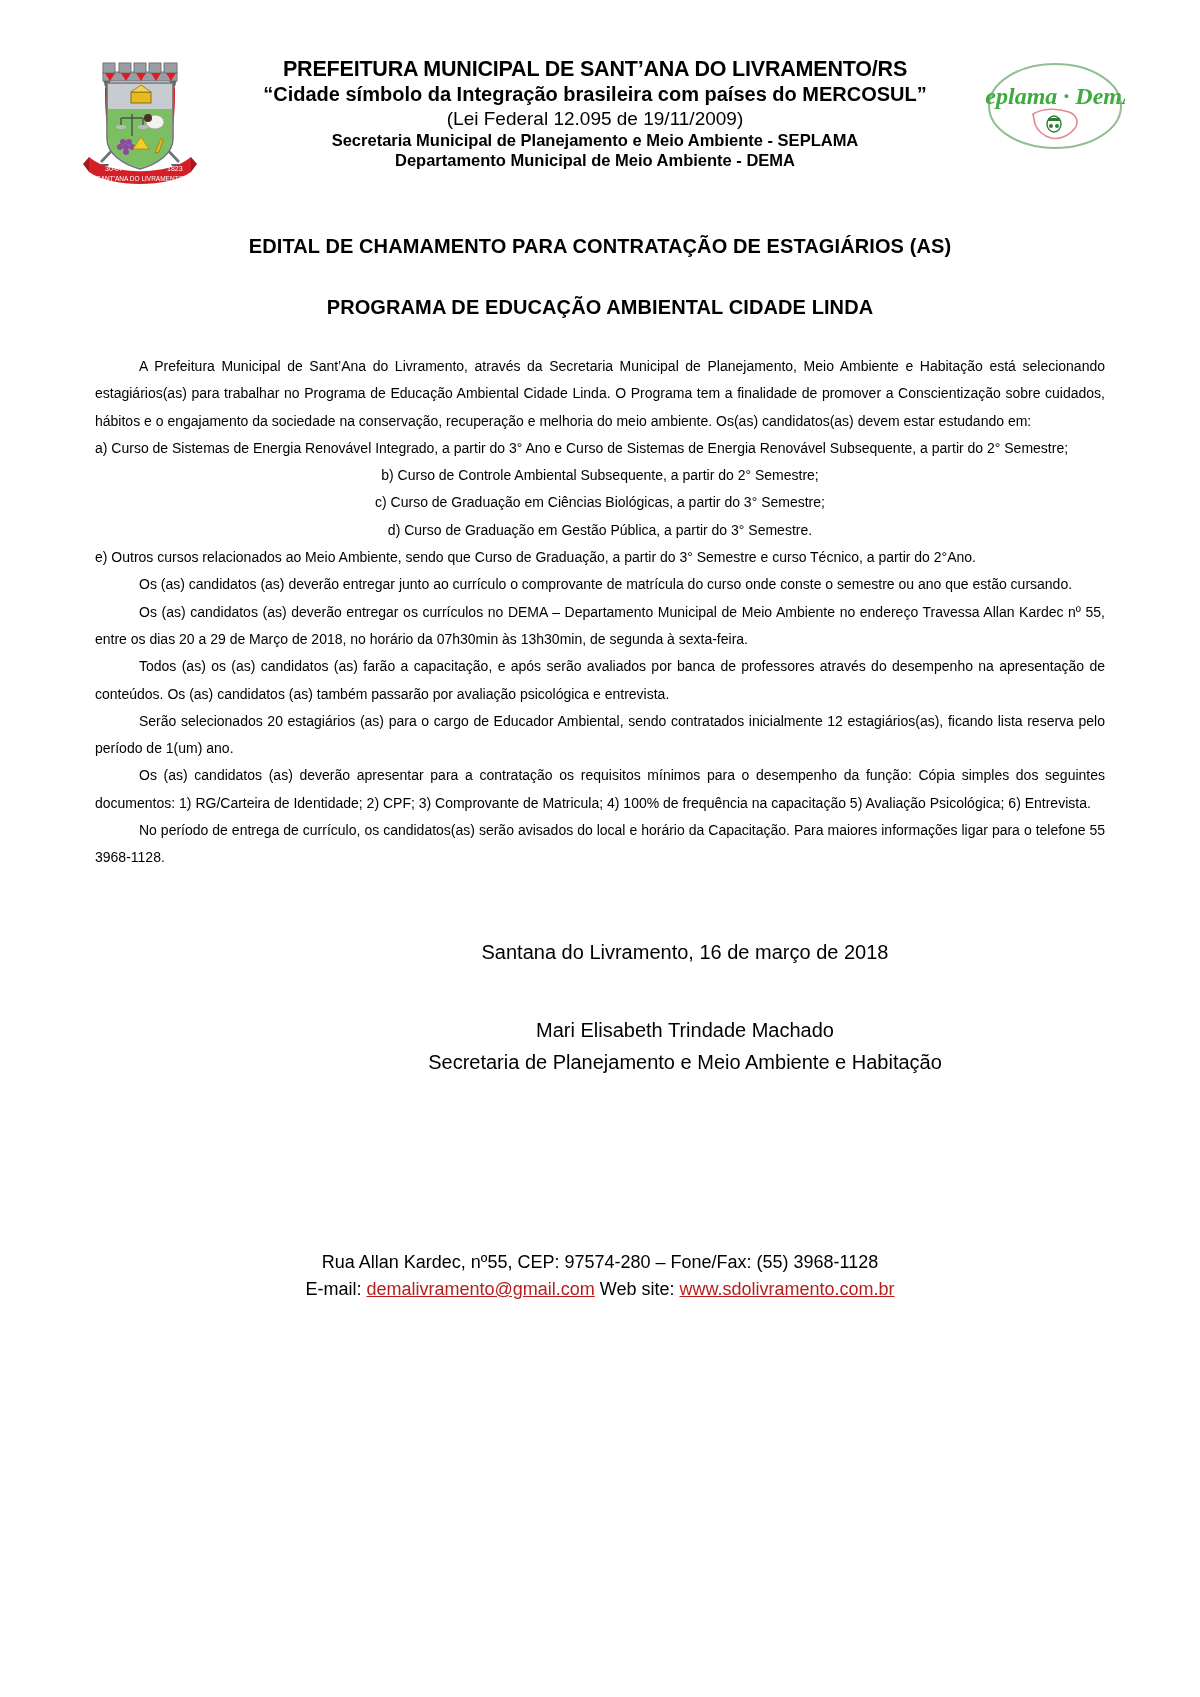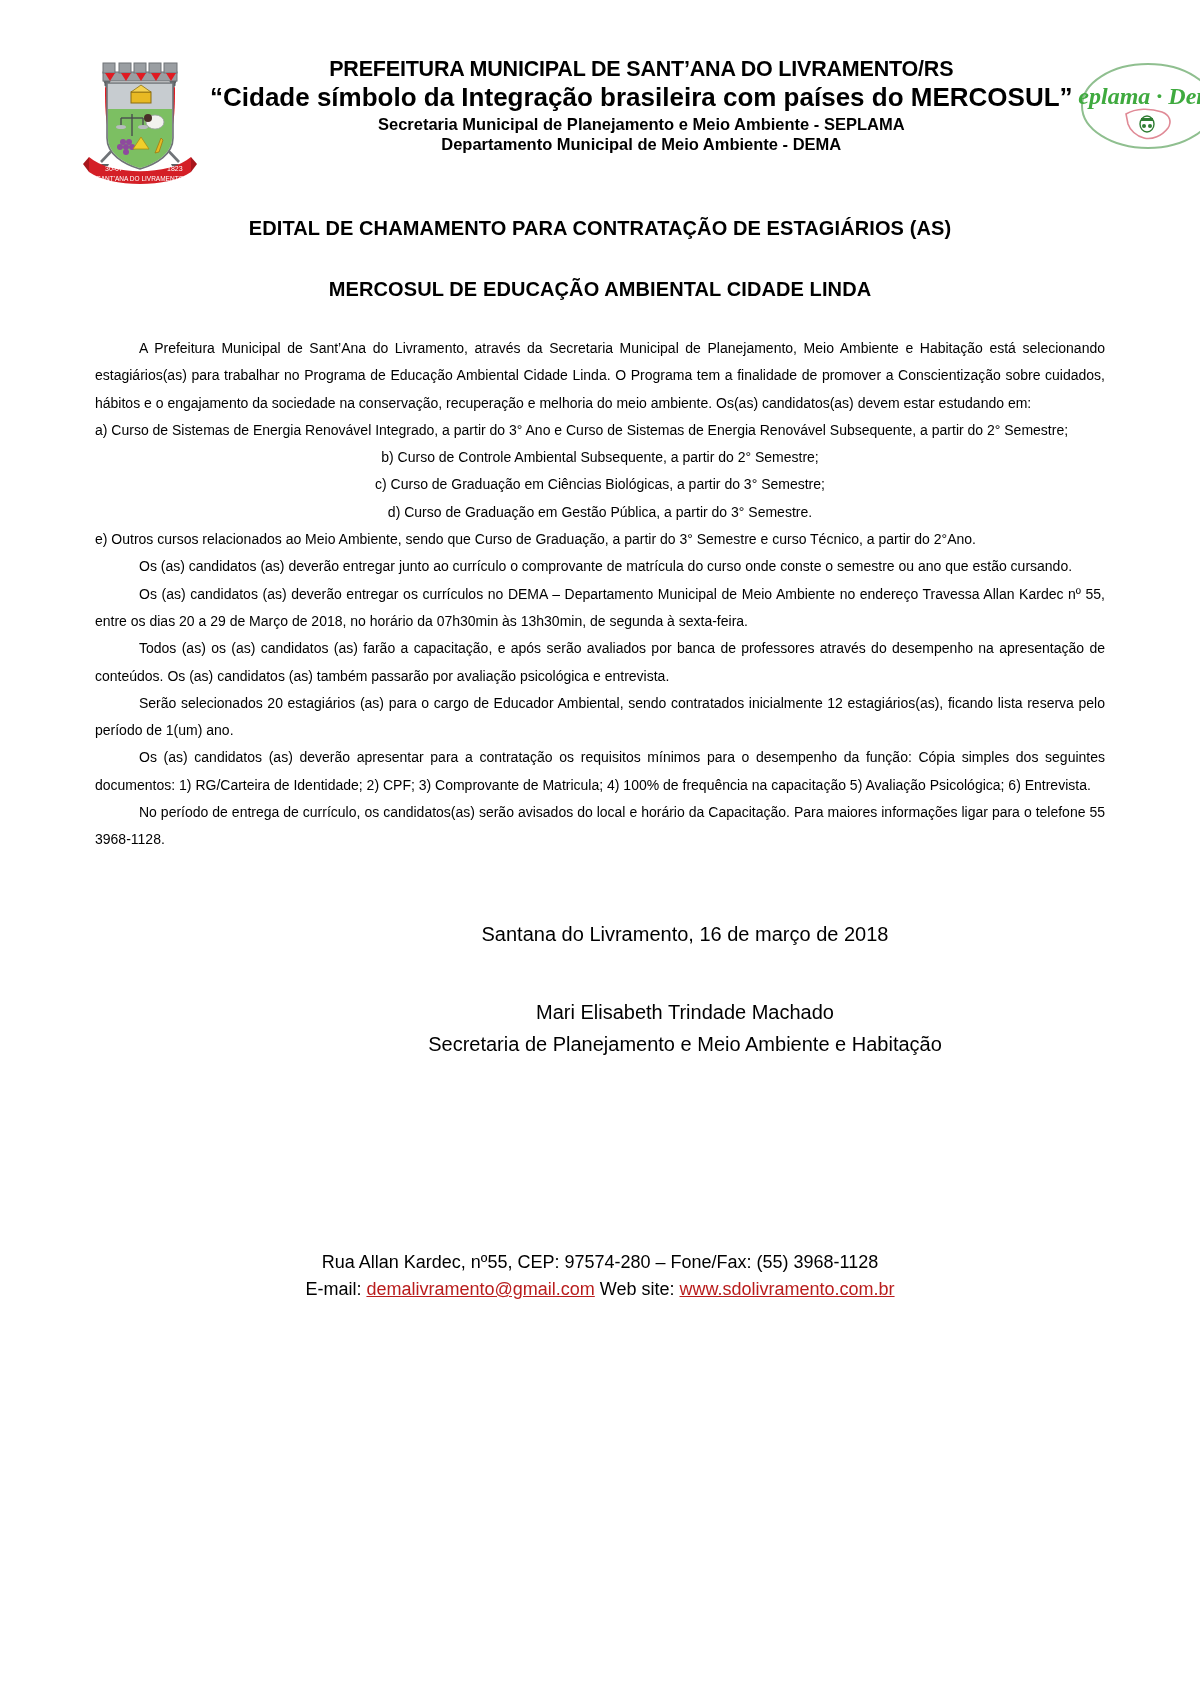--- a/index.html
+++ b/index.html
@@ -41,36 +41,36 @@
     flex: 1 1 auto;
     text-align: center;
     padding: 8px 0 0 0;
   }
   .header-text .h-line {
     font-weight: bold;
     line-height: 1.22;
     white-space: nowrap;
   }
   .h1-line { font-size: 21.5px; letter-spacing: -0.2px; }
-  .h2-line { font-size: 26px; }
+  .h2-line { font-size: 20px; }
   .h3-line { font-size: 19px; font-weight: normal !important; }
   .h4-line { font-size: 16.5px; }
   .h5-line { font-size: 16.5px; }
 
   .logo-wrap {
     width: 150px;
     flex: 0 0 150px;
     display: flex;
     justify-content: center;
     padding-top: 10px;
   }
 
   
   .doc-titles {
-    margin-top: 31px;
+    margin-top: 49px;
     text-align: center;
   }
   .doc-title {
     font-size: 20px;
     font-weight: bold;
     letter-spacing: 0.1px;
     margin-bottom: 38px;
   }
   .doc-subtitle {
     font-size: 20px;
@@ -211,40 +211,41 @@
         <path d="M116,103 L122,110 L116,118 Z" fill="#a8161c"></path>
         <text x="30" y="117" font-family="'Liberation Sans',sans-serif" font-size="7" fill="#ffffff">30-07</text>
         <text x="92" y="117" font-family="'Liberation Sans',sans-serif" font-size="7" fill="#ffffff">1823</text>
         <text x="65" y="127" text-anchor="middle" font-family="'Liberation Sans',sans-serif" font-size="6.5" fill="#ffffff">SANT'ANA DO LIVRAMENTO</text>
       </svg>
     </div>
 
     <div class="header-text">
       <div class="h-line h1-line">PREFEITURA MUNICIPAL DE SANT’ANA DO LIVRAMENTO/RS</div>
       <div class="h-line h2-line">“Cidade símbolo da Integração brasileira com países do MERCOSUL”</div>
+      <div class="h-line h3-line">(Lei Federal 12.095 de 19/11/2009)</div>
       <div class="h-line h4-line">Secretaria Municipal de Planejamento e Meio Ambiente - SEPLAMA</div>
       <div class="h-line h5-line">Departamento Municipal de Meio Ambiente - DEMA</div>
     </div>
 
     <div class="logo-wrap">
       <svg class="seplama" width="140" height="96" viewBox="0 0 140 96">
         <ellipse cx="70" cy="48" rx="66" ry="42" fill="#ffffff" stroke="#8fbf8f" stroke-width="2"></ellipse>
         <text x="70" y="46" text-anchor="middle" font-family="'Liberation Serif', serif" font-size="24" font-weight="bold" font-style="italic" fill="#3faa3f">Seplama · DemA</text>
         <path d="M48,56 C58,50 72,50 84,54 C92,57 94,64 90,70 C84,78 74,82 66,80 C58,78 52,72 50,66 Z" fill="#ffffff" stroke="#e08a96" stroke-width="1.6"></path>
         <ellipse cx="69" cy="66" rx="7" ry="8" fill="#ffffff" stroke="#2f7d33" stroke-width="1.4"></ellipse>
         <rect x="63" y="60" width="12" height="3" fill="#2f7d33"></rect>
         <circle cx="66" cy="68" r="2" fill="#2f7d33"></circle>
         <circle cx="72" cy="68" r="2" fill="#2f7d33"></circle>
       </svg>
     </div>
   </div>
 
   <div class="doc-titles">
     <div class="doc-title">EDITAL DE CHAMAMENTO PARA CONTRATAÇÃO DE ESTAGIÁRIOS (AS)</div>
-    <div class="doc-subtitle">MERCOSUL DE EDUCAÇÃO AMBIENTAL CIDADE LINDA</div>
+    <div class="doc-subtitle">PROGRAMA DE EDUCAÇÃO AMBIENTAL CIDADE LINDA</div>
   </div>
 
   <div class="content">
     <p class="para indent">A Prefeitura Municipal de Sant’Ana do Livramento, através da Secretaria Municipal de Planejamento, Meio Ambiente e Habitação está selecionando estagiários(as) para trabalhar no Programa de Educação Ambiental Cidade Linda. O Programa tem a finalidade de promover a Conscientização sobre cuidados, hábitos e o engajamento da sociedade na conservação, recuperação e melhoria do meio ambiente. Os(as) candidatos(as) devem estar estudando em:</p>
     <p class="para">a) Curso de Sistemas de Energia Renovável Integrado, a partir do 3° Ano e Curso de Sistemas de Energia Renovável Subsequente, a partir do 2° Semestre;</p>
     <p class="para left">b) Curso de Controle Ambiental Subsequente, a partir do 2° Semestre;</p>
     <p class="para left">c) Curso de Graduação em Ciências Biológicas, a partir do 3° Semestre;</p>
     <p class="para left">d) Curso de Graduação em Gestão Pública, a partir do 3° Semestre.</p>
     <p class="para">e) Outros cursos relacionados ao Meio Ambiente, sendo que Curso de Graduação, a partir do 3° Semestre e curso Técnico, a partir do 2°Ano.</p>
     <p class="para indent">Os (as) candidatos (as) deverão entregar junto ao currículo o comprovante de matrícula do curso onde conste o semestre ou ano que estão cursando.</p>

